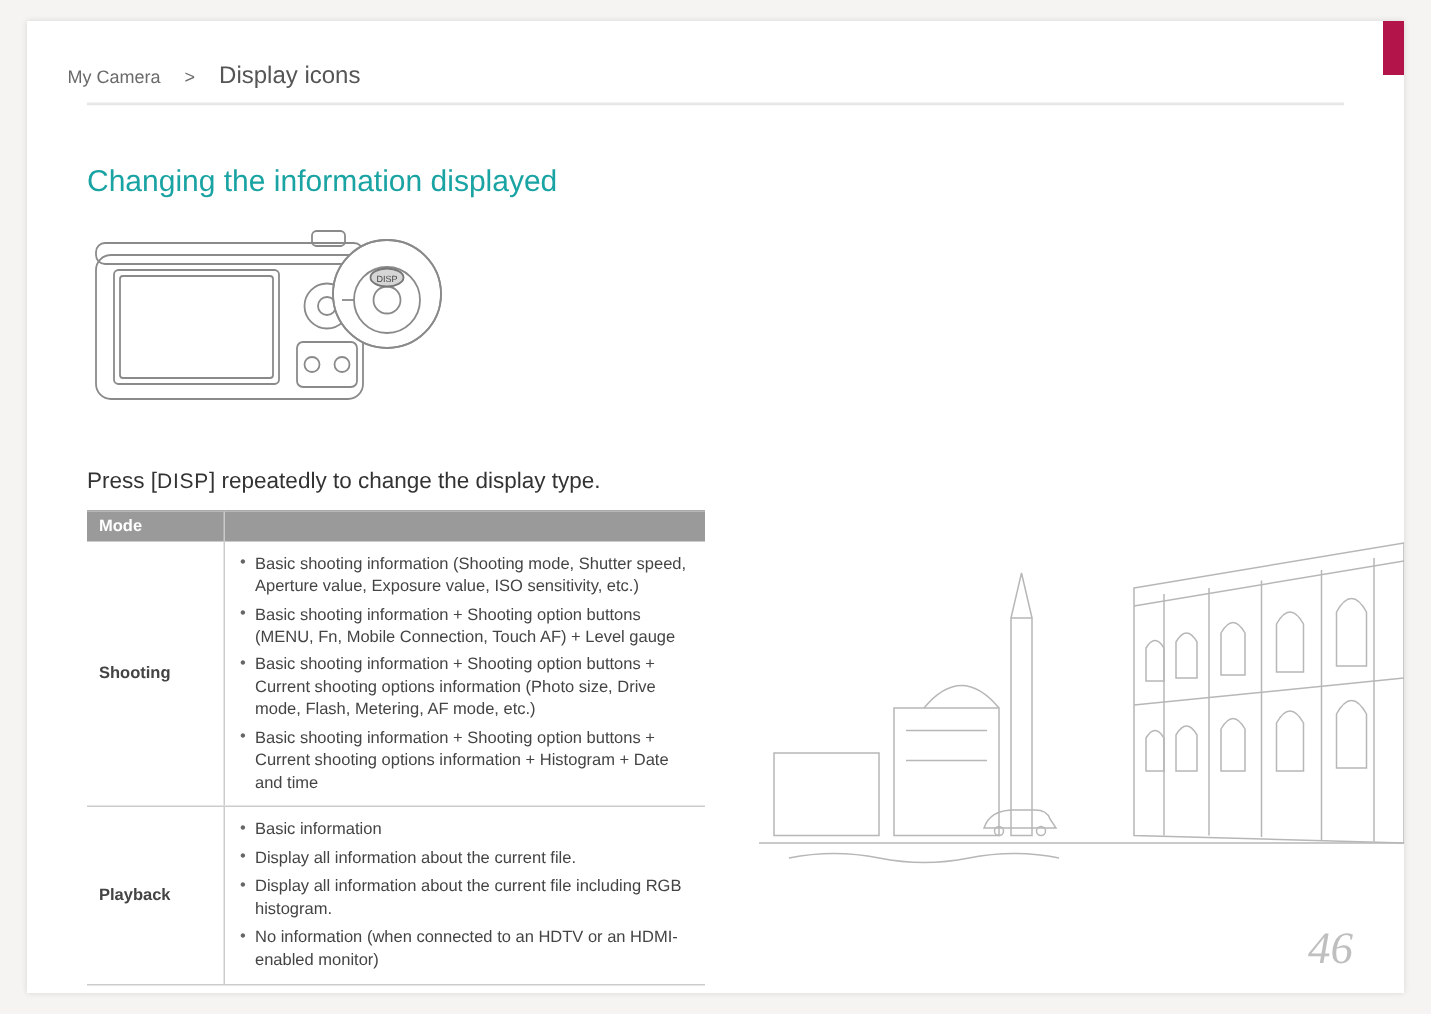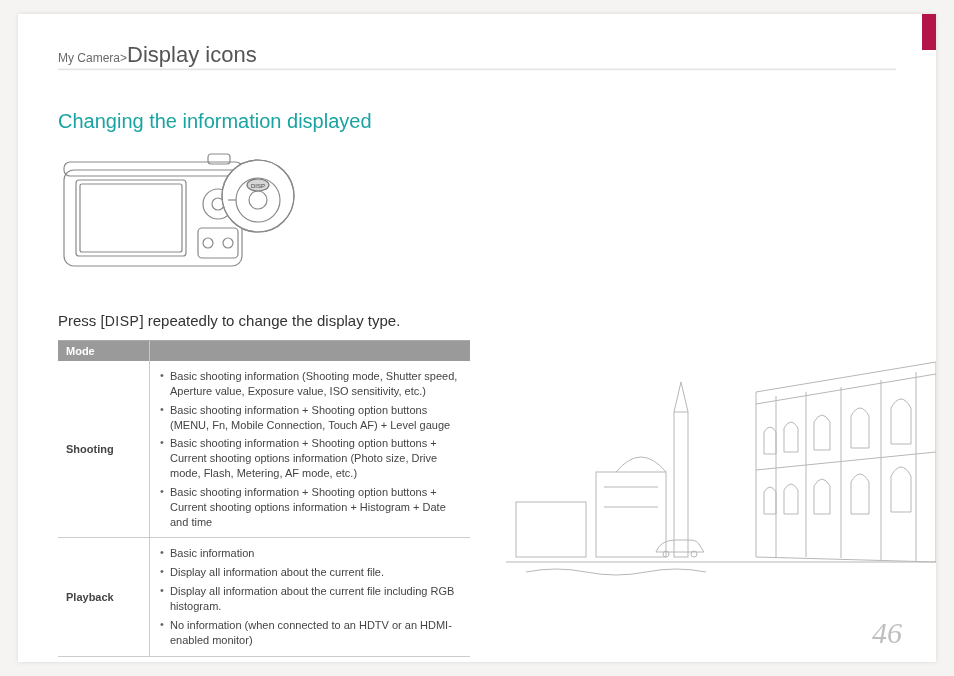--- a/index.html
+++ b/index.html
@@ -1,22 +1,22 @@
 <!DOCTYPE html>
 <html><head>
 <meta charset="utf-8">
 <style>
   * { box-sizing: border-box; margin: 0; padding: 0; }
   html, body { width: 954px; height: 676px; font-family: "Segoe UI", "Myriad Pro", Arial, sans-serif; background: #fff; }
   .page { position: relative; width: 954px; height: 676px; background: #f5f4f2; overflow: hidden; }
   .page-inner { position: absolute; left: 18px; top: 14px; right: 18px; bottom: 14px; background: #fff; box-shadow: 0 0 4px rgba(0,0,0,0.12); }
   .accent-bar { position: absolute; right: 0; top: 0; width: 14px; height: 36px; background: #b3154a; }
   .header-bar { position: absolute; left: 0; top: 0; right: 0; height: 68px; }
-  .breadcrumb { position: absolute; left: 40px; top: 28px; font-size: 12px; color: #6a6a6a; display: flex; align-items: baseline; gap: 0; justify-content: center; }
-  .breadcrumb .big { font-size: 22px; color: #555; font-weight: 400; }
+  .breadcrumb { position: absolute; left: 27px; top: 28px; font-size: 12px; color: #6a6a6a; display: flex; align-items: baseline; gap: 16px; justify-content: center; }
+  .breadcrumb .big { font-size: 16px; color: #555; font-weight: 400; }
   .header-rule { position: absolute; left: 40px; right: 40px; top: 54px; height: 0;
     background: linear-gradient(to bottom, rgba(0,0,0,0.25), rgba(0,0,0,0)); height:1px; border-bottom:2px solid rgba(0,0,0,0.05);}
   .header-rule::after { content:""; position:absolute; left:0; right:0; top:1px; height:2px; background: linear-gradient(to bottom, rgba(0,0,0,0.08), rgba(0,0,0,0)); }
   .title { position: absolute; left: 40px; top: 96px; font-size: 20px; font-weight: 400; color: #1aa3a3; }
   .camera-wrap { position: absolute; left: 40px; top: 132px; width: 250px; height: 140px; }
   .instruction { position: absolute; left: 40px; top: 298px; font-size: 15px; color: #333; }
   .disp-key { font-family: inherit; font-size: 14px; letter-spacing: 0.5px; border: none; }
   .table { position: absolute; left: 40px; top: 326px; width: 412px; border-top: 1px solid #aaa; font-size: 11px; color: #333; }
   .table .thead { display: flex; background: #9a9a9a; color: #fff; font-weight: 600; }
   .table .th1 { width: 92px; padding: 4px 8px; border-right: 1px solid #c9c9c9; }

